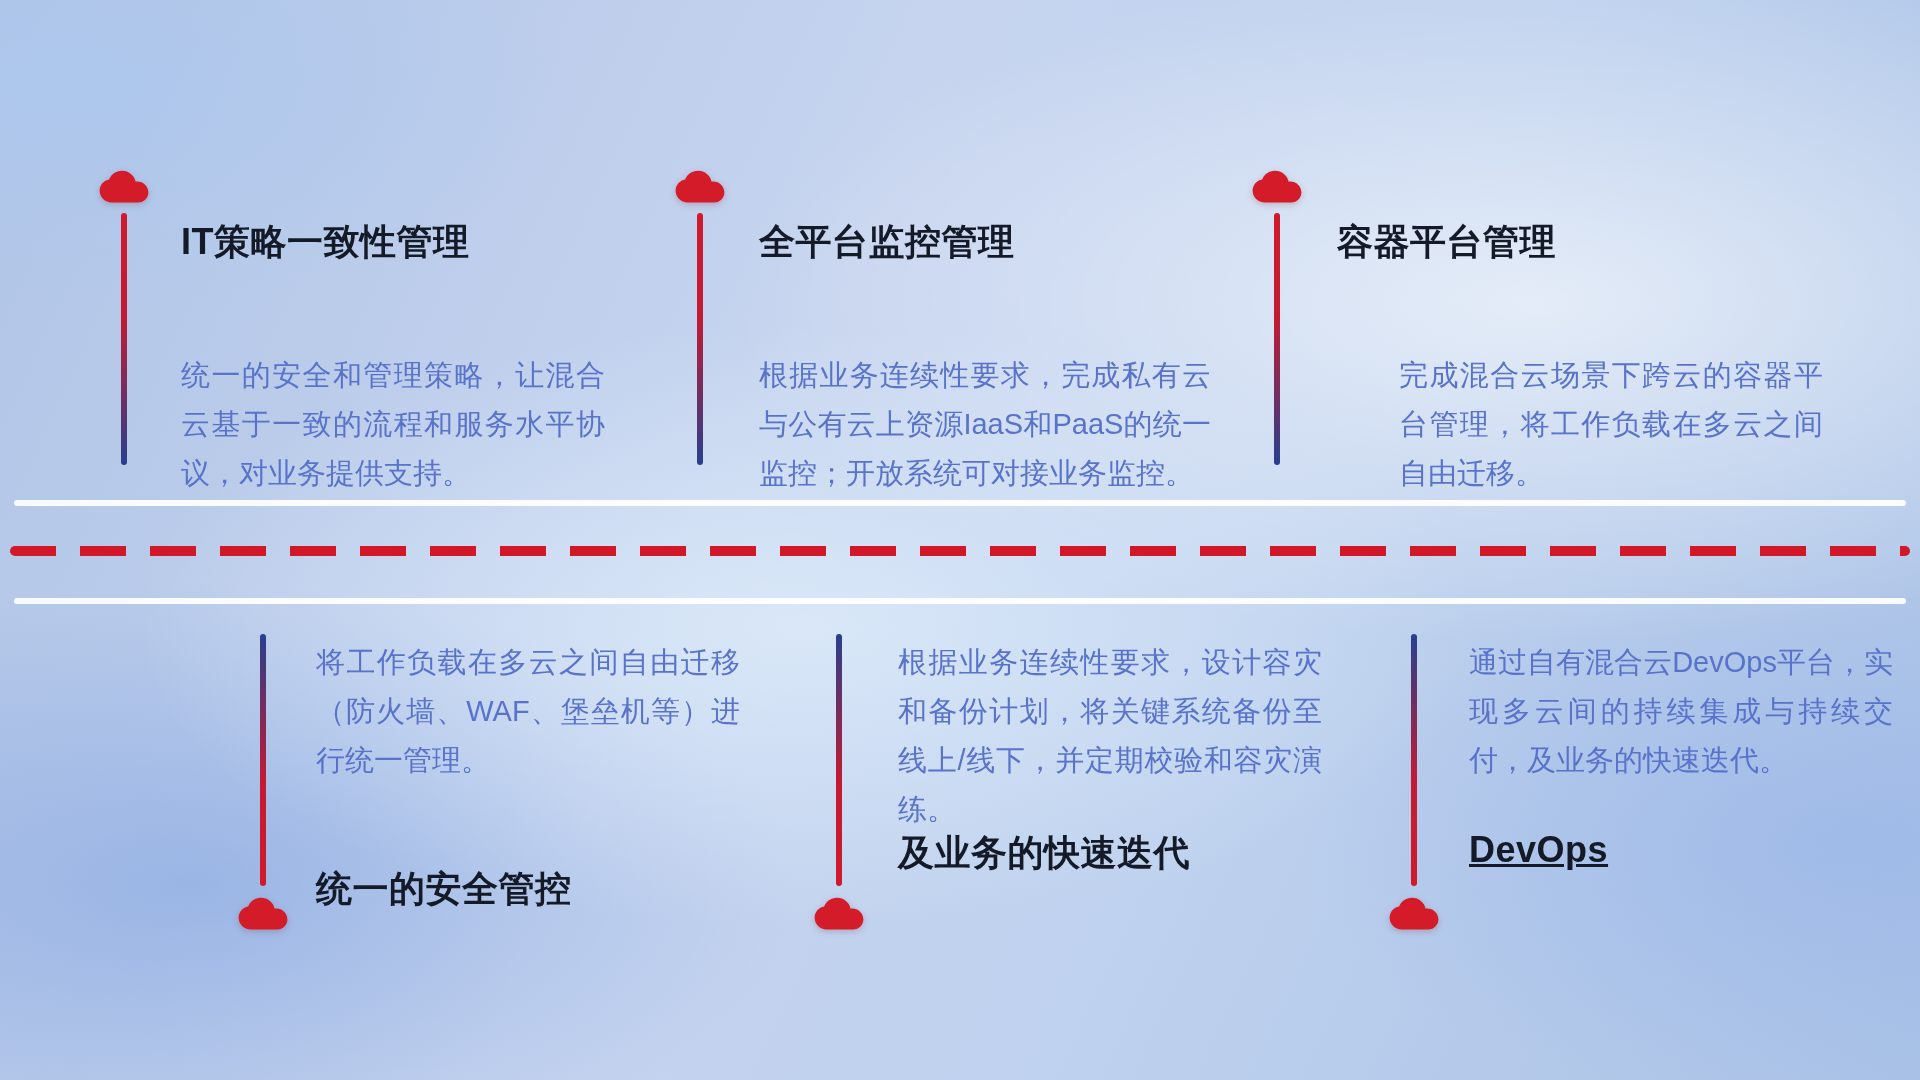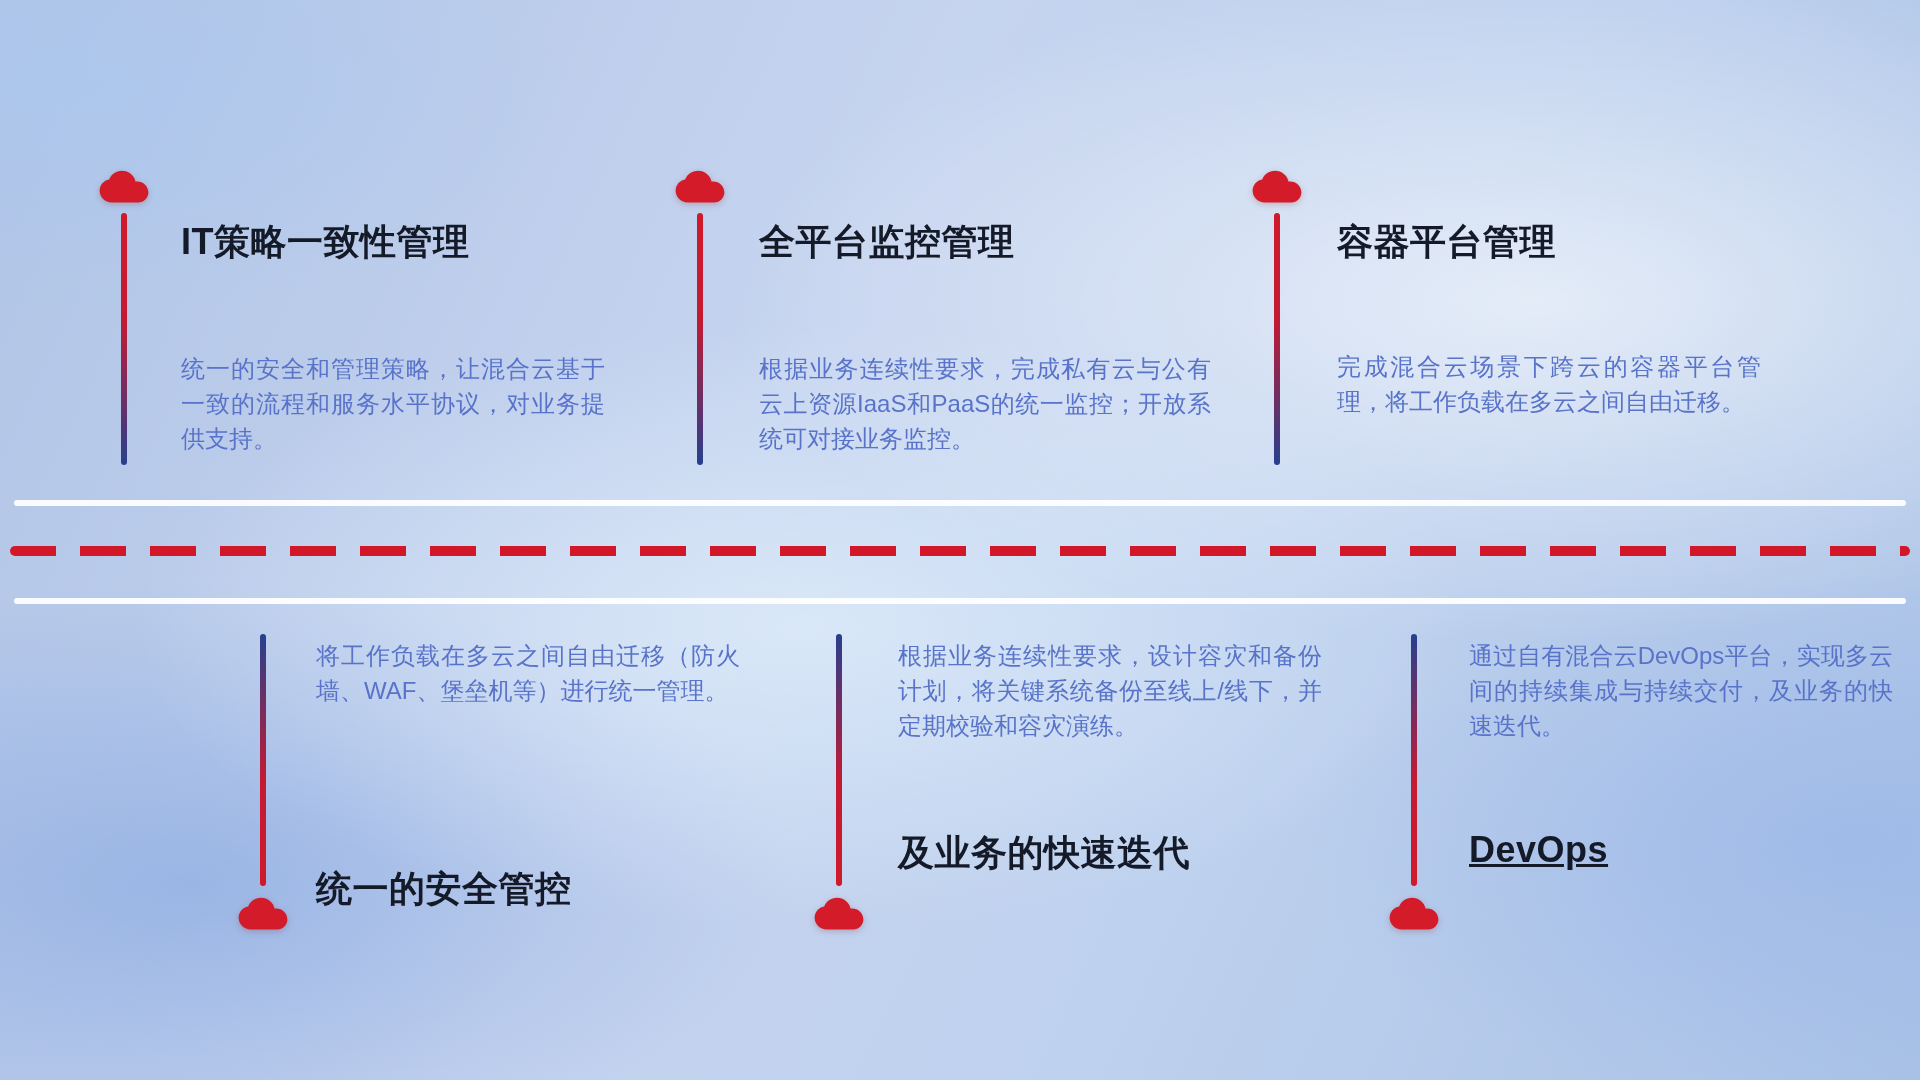--- a/index.html
+++ b/index.html
@@ -48,34 +48,34 @@
     background:linear-gradient(0deg, #d01a2b 0%, #c31a33 42%, #26408d 100%); }
 
   
   .title {
     position:absolute;
     font-size:36px; font-weight:700; color:#141a28;
     letter-spacing:0.5px; white-space:nowrap;
   }
   .desc {
     position:absolute; width:424px;
-    font-size:24px; line-height:35px; color:#5873c9;
+    font-size:29px; line-height:49px; color:#5873c9;
     text-align:justify; text-justify:inter-ideograph;
   }
 
   
   .pin-t1 { left:98px;  top:169px; }
   .pin-t2 { left:674px; top:169px; }
   .pin-t3 { left:1251px;top:169px; }
   .ttl-t1 { left:181px; top:218px; }
   .ttl-t2 { left:759px; top:218px;text-align:center; }
   .ttl-t3 { left:1337px;top:218px; }
   .dsc-t1 { left:181px; top:351px; }
   .dsc-t2 { left:759px; top:351px; width:452px; }
-  .dsc-t3 { left:1337px;top:351px;font-family:Liberation Mono, monospace; }
+  .dsc-t3 { left:1399px;top:351px; }
 
   
   .pin-b1 { left:237px; top:634px; }
   .pin-b2 { left:813px; top:634px; }
   .pin-b3 { left:1388px;top:634px; }
   .dsc-b1 { left:316px; top:638px; }
   .dsc-b2 { left:898px; top:638px; }
   .dsc-b3 { left:1469px;top:638px; }
   .ttl-b1 { left:316px; top:829px;margin-top:36px; }
   .ttl-b2 { left:898px; top:829px; }

